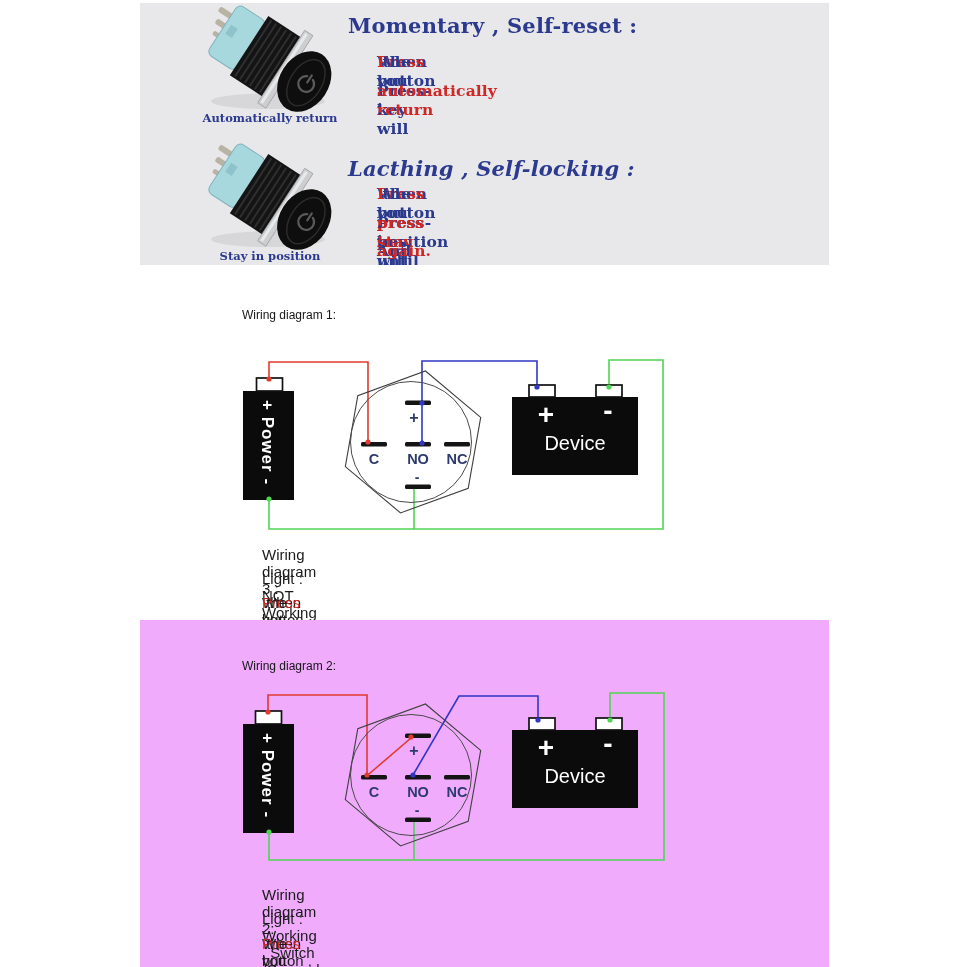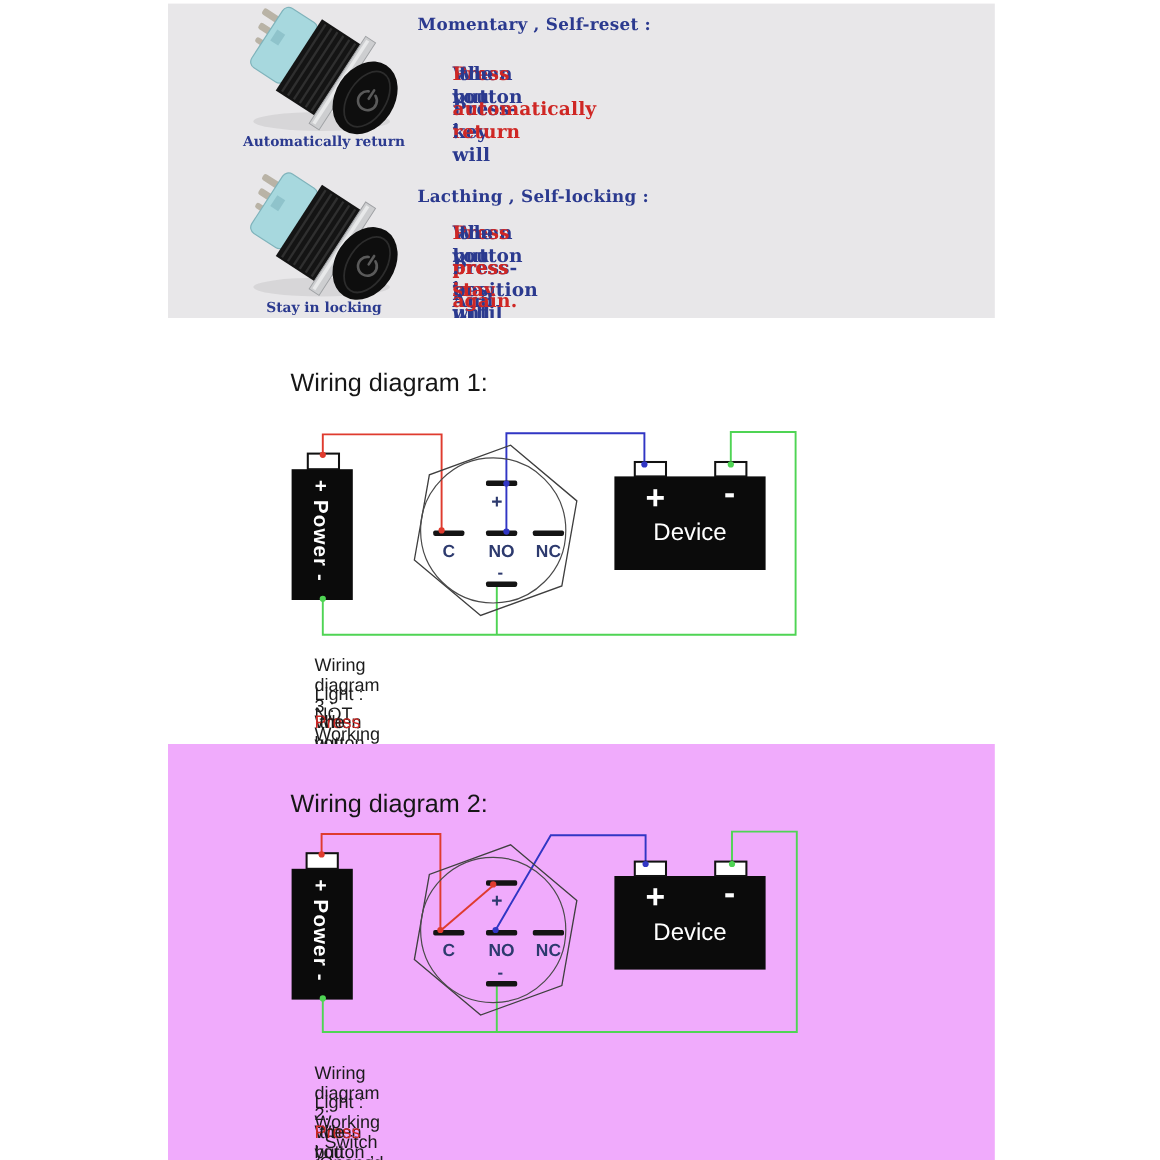--- a/index.html
+++ b/index.html
@@ -6,39 +6,39 @@
   body{width:967px;height:967px;background:#ffffff;position:relative;overflow:hidden;
        font-family:"Liberation Sans",sans-serif;}
   
   #band1{left:140px;top:3px;width:689px;height:262px;background:#e8e7e9;}
   #mid{left:0;top:265px;width:967px;height:355px;background:#ffffff;}
   #band2{left:140px;top:620px;width:689px;height:414px;background:#f0abfc;}
   #band1,#mid,#band2{position:absolute;}
   #band1 *,#mid *,#band2 *{position:absolute;}
   
   .serif{font-family:"DejaVu Serif",serif;font-weight:bold;color:#2b3a8f;margin:0;}
-  .intro-heading{font-size:14px;letter-spacing:.2px;}
+  .intro-heading{font-size:21px;letter-spacing:.2px;}
   .intro-line{font-size:15.5px;letter-spacing:.1px;}
   .intro-line span,.dcap span{white-space:pre-wrap;}
   .red{color:#cf2724;}
   .photo-caption{font-family:"DejaVu Serif",serif;font-weight:bold;color:#2b3a8f;
                  font-size:11.5px;text-align:center;}
   #photo1{left:52px;top:0px;width:152px;height:110px;}
   #cap-photo1{left:30px;top:108px;width:200px;}
   #h-mom{left:208px;top:10px;}
   #mom-l1{left:237px;top:49px;}
   #mom-l2{left:237px;top:78px;}
   #photo2{left:52px;top:138px;width:152px;height:110px;}
   #cap-photo2{left:30px;top:246px;width:200px;}
-  #h-lat{left:208px;top:153px;}
+  #h-lat{left:208px;top:153px;font-style:italic;}
   #lat-l1{left:237px;top:181px;}
   #lat-l2{left:237px;top:210px;}
   #lat-l3{left:237px;top:238px;}
   
-  .dtitle{font-size:21px;color:#161616;}
+  .dtitle{font-size:12px;color:#161616;}
   .dcap{font-size:15px;color:#1b1b1b;}
   #d1-title{left:242px;top:43px;}
   #d1-cap1{left:262px;top:281px;}
   #d1-cap2{left:262px;top:305px;}
   #d1-cap3{left:262px;top:329px;}
   #d2-title{left:102px;top:39px;}
   #d2-cap1{left:122px;top:266px;}
   #d2-cap2{left:122px;top:290px;}
   #d2-cap3{left:122px;top:315px;}
   #svg-d1{left:230px;top:85px;width:445px;height:186px;}
@@ -111,21 +111,21 @@
   <p id="mom-l2" class="serif intro-line">
       <span>Press-key will </span>
       <span class="red">automatically return</span>
       <span> .</span>
     </p>
 
   <svg id="photo2" viewBox="0 0 150 112">
     <ellipse class="btn-shadow" cx="75" cy="100" rx="58" ry="8"></ellipse>
     <use href="#btn-graphic"></use>
   </svg>
-  <div id="cap-photo2" class="photo-caption">Stay in locking</div>
+  <div id="cap-photo2" class="photo-caption">Stay in position</div>
 
   <h2 id="h-lat" class="serif intro-heading">Lacthing , Self-locking :</h2>
   <p id="lat-l1" class="serif intro-line">
       <span>When you </span>
       <span class="red">Press</span>
       <span> the button ,</span>
     </p>
   <p id="lat-l2" class="serif intro-line">
       <span>Press-key will </span>
       <span class="red">press in</span>

